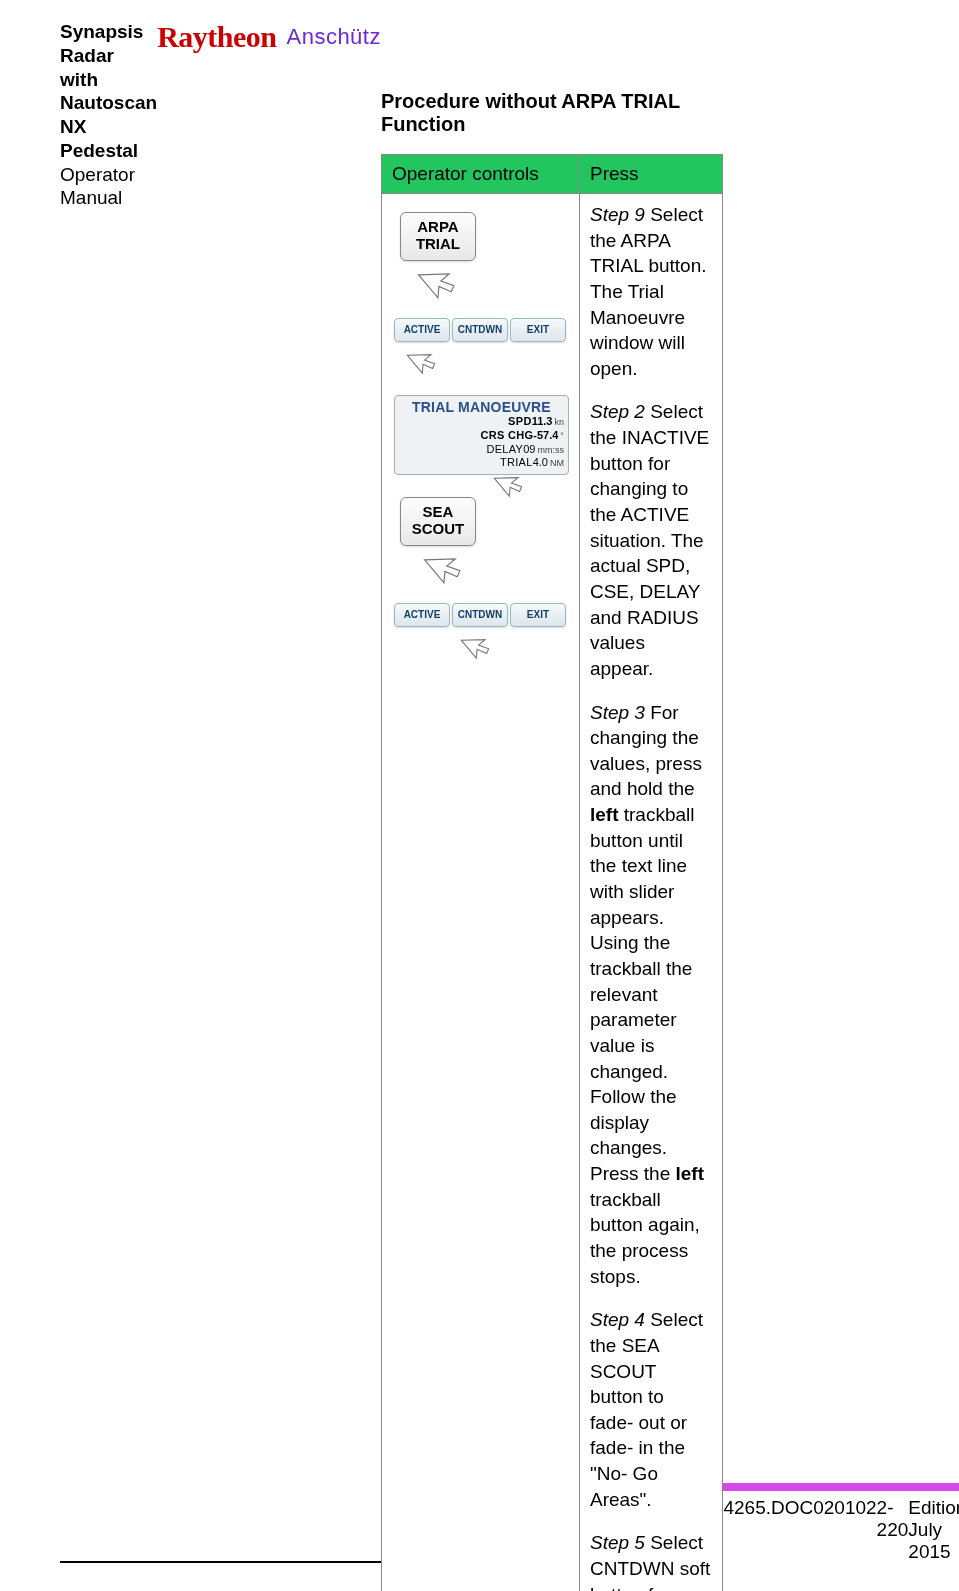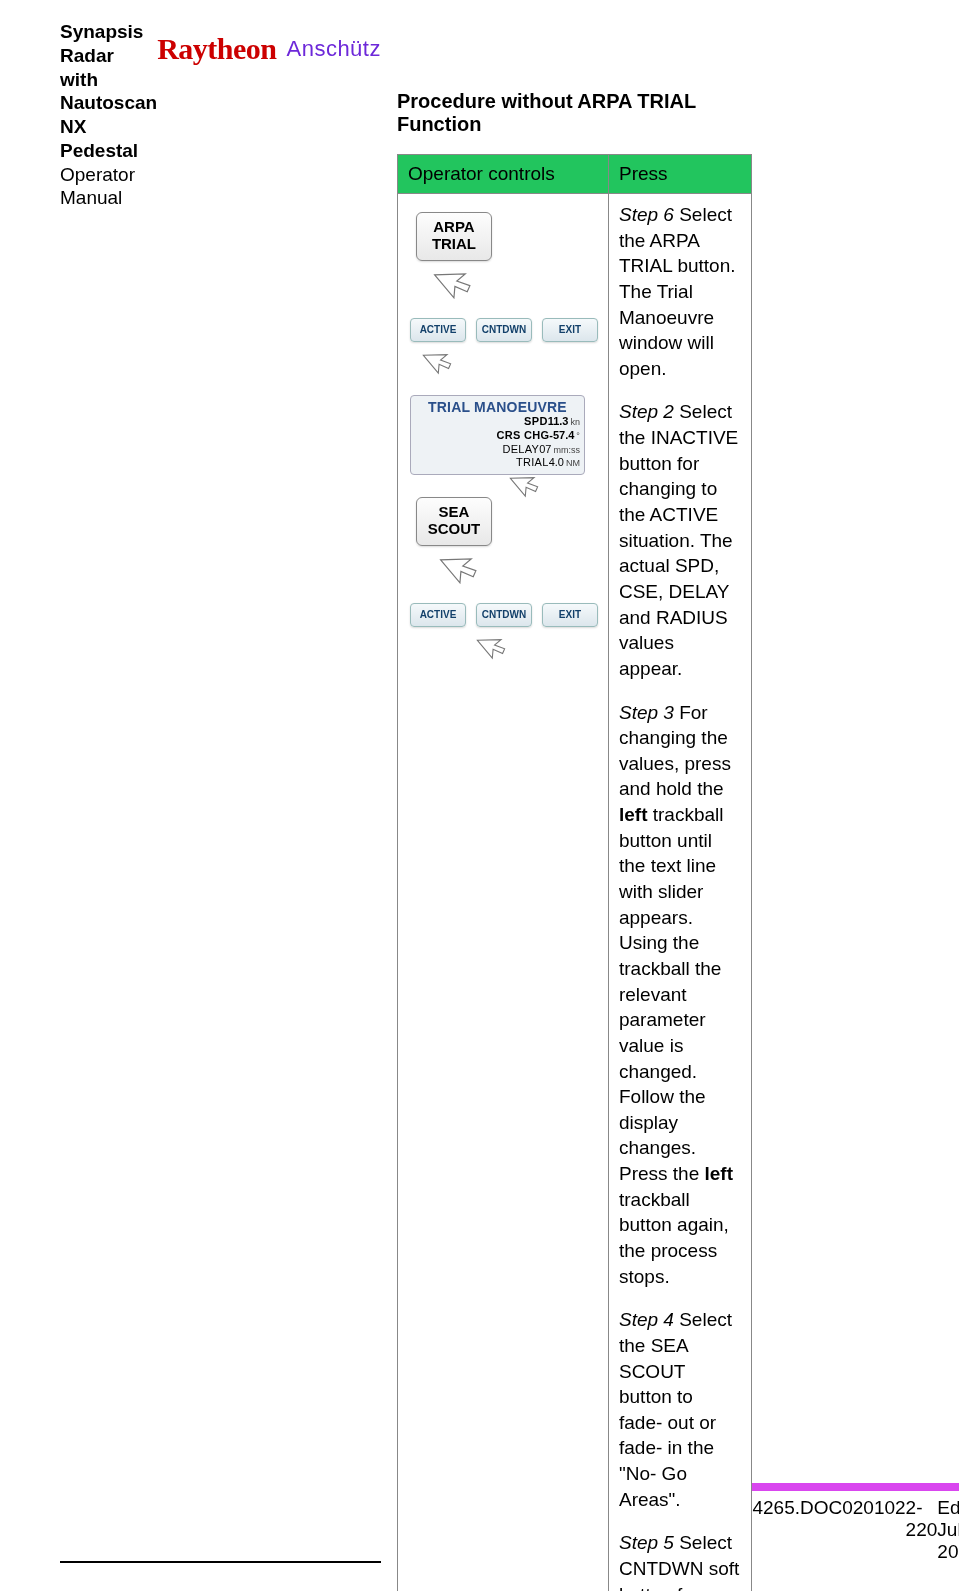--- a/index.html
+++ b/index.html
@@ -29,37 +29,36 @@
   }
   .header-left {
     font-size: 19px;
     line-height: 1.25;
   }
   .header-left .bold { font-weight: bold; }
   .header-right {
     display: flex;
     align-items: center;
     gap: 10px;
-    margin-top: 12px;
+    margin-top: 0;
   }
   .raytheon {
     font-family: Georgia, 'Times New Roman', serif;
     font-weight: bold;
     font-size: 30px;
     color: #c00;
     letter-spacing: -0.5px;
   }
   .anschutz {
     font-size: 22px;
     color: #6d28d9;
     letter-spacing: 0.5px;
   }
   .content {
     flex: 1;
-    margin-left: 16px;
   }
   .section-title {
     font-weight: bold;
     font-size: 20px;
     margin: 70px 0 18px 0;
   }
   table.proc {
     border-collapse: collapse;
     width: 100%;
     border: 1px solid #888;
@@ -103,21 +102,21 @@
     position: relative;
   }
   .cursor-arrow {
     position: relative;
     left: 30px;
     top: -8px;
   }
   .cursor-arrow svg { transform: rotate(-40deg); }
   .btn-row {
     display: flex;
-    gap: 10px;
+    gap: 2px;
     margin: 6px 0 4px 2px;
   }
   .btn-row .small {
     width: 54px;
     height: 22px;
     font-size: 10px;
     font-weight: bold;
     line-height: 22px;
     border-radius: 4px;
     border: 1px solid #9bb;
@@ -233,21 +232,21 @@
             <div class="row">
               <span class="lab">SPD</span>
               <span><b>11.3</b><small>kn</small></span>
             </div>
             <div class="row">
               <span class="lab">CRS CHG</span>
               <span><b>-57.4</b><small>°</small></span>
             </div>
             <div class="row">
               <span class="lab" style="font-weight:normal;">DELAY</span>
-              <span><span>07</span><small>mm:ss</small></span>
+              <span><span>09</span><small>mm:ss</small></span>
             </div>
             <div class="row">
               <span class="lab" style="font-weight:normal;">TRIAL</span>
               <span><span>4.0</span><small>NM</small></span>
             </div>
           </div>
           <div class="trial-cursor">
             <svg width="34" height="34" viewBox="0 0 44 44">
               <polygon points="4,4 4,34 12,26 18,38 24,35 17,23 28,23" fill="#fff" stroke="#777" stroke-width="1.4"></polygon>
             </svg>
@@ -272,21 +271,21 @@
           </div>
           <div class="cursor-small" style="left:72px;">
             <svg width="34" height="34" viewBox="0 0 44 44">
               <polygon points="4,4 4,34 12,26 18,38 24,35 17,23 28,23" fill="#fff" stroke="#777" stroke-width="1.4"></polygon>
             </svg>
           </div>
 
         </td>
         <td>
           <p class="step">
-            <span class="label">Step 6</span><span> Select the ARPA TRIAL button. The Trial Manoeuvre window will open.</span>
+            <span class="label">Step 9</span><span> Select the ARPA TRIAL button. The Trial Manoeuvre window will open.</span>
           </p>
           <p class="step">
             <span class="label">Step 2</span><span> Select the INACTIVE button for changing to the ACTIVE situation. The actual SPD, CSE, DELAY and RADIUS values appear.</span>
           </p>
           <p class="step">
             <span class="label">Step 3</span><span> For changing the values, press and hold the </span><b>left</b><span> trackball button until the text line with slider appears. Using the trackball the relevant parameter value is changed. Follow the display changes. Press the </span><b>left</b><span> trackball button again, the process stops.</span>
           </p>
           <p class="step">
             <span class="label">Step 4</span><span> Select the SEA SCOUT button to fade- out or fade- in the "No- Go Areas".</span>
           </p>

